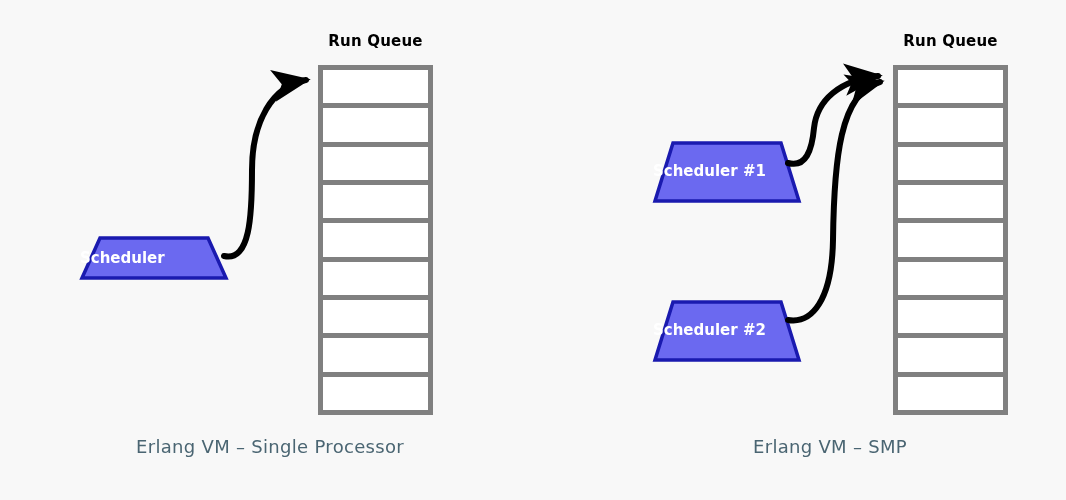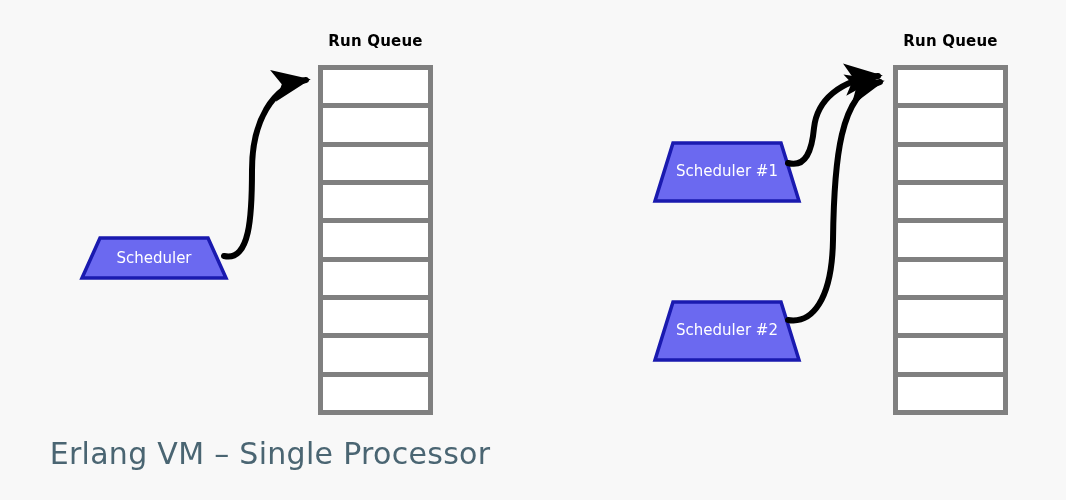--- a/index.html
+++ b/index.html
@@ -47,21 +47,22 @@
   }
   .queue-cell + .queue-cell {
     margin-top: 5px;
   }
 
   
   .scheduler {
     position: absolute;
     display: flex;
     align-items: center;
-    justify-content: center;
+    justify-content: flex-start;
+    font-weight: bold;
   }
   .scheduler svg {
     position: absolute;
     left: 0;
     top: 0;
     overflow: visible;
   }
   .scheduler-label {
     position: relative;
     z-index: 2;
@@ -80,21 +81,21 @@
     top: 0;
     width: 1066px;
     height: 500px;
     pointer-events: none;
   }
 
   
   .caption {
     position: absolute;
     font-family: "DejaVu Sans", sans-serif;
-    font-size: 30px;
+    font-size: 18px;
     color: #4a6572;
     white-space: nowrap;
     text-align: center;
     letter-spacing: 0.3px;
   }
 </style>
 </head>
 <body>
 
 <div id="stage">
@@ -167,14 +168,15 @@
       <marker id="arrowhead-r2" markerWidth="7" markerHeight="7" refX="5.6" refY="3.1" orient="auto" markerUnits="strokeWidth">
         <path d="M0,0.4 L6.4,3.1 L0,5.8 L1.5,3.1 Z" fill="#000000"></path>
       </marker>
     </defs>
 
     <path d="M 788,163 C 806,168 812,150 814,128 C 817,100 840,80 878,76" fill="none" stroke="#000000" stroke-width="6" stroke-linecap="round" marker-end="url(#arrowhead-r1)"></path>
 
     <path d="M 788,320 C 812,324 832,300 833,240 C 834,160 840,92 880,82" fill="none" stroke="#000000" stroke-width="6" stroke-linecap="round" marker-end="url(#arrowhead-r2)"></path>
   </svg>
 
+  <div class="caption" style="left:640px; top:436px; width:380px;">Erlang VM – SMP</div>
 
 </div>
 
 </body></html>

